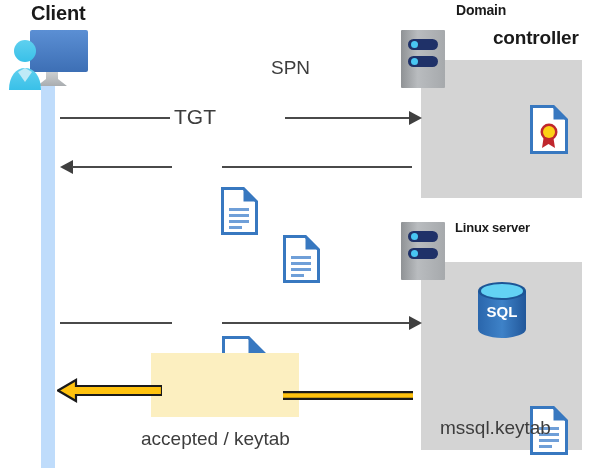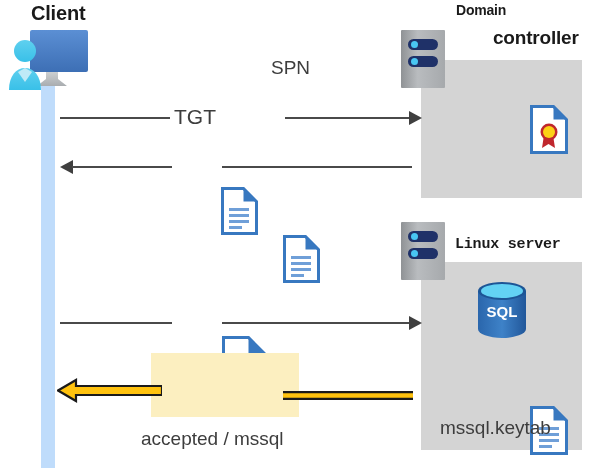--- a/index.html
+++ b/index.html
@@ -116,21 +116,21 @@
   </div>
 
   <div class="abs rack" style="left:401px;top:222px;width:44px;height:58px;">
     <div class="slot" style="top:9px;">
         <div class="dot"></div>
       </div>
     <div class="slot" style="top:26px;">
         <div class="dot"></div>
       </div>
   </div>
-  <div class="abs hdr txt" style="left:455px;top:236px;font-size:15px;font-family:Liberation Mono, monospace;">Linux server</div>
+  <div class="abs hdr txt" style="left:455px;top:220px;font-size:13px;">Linux server</div>
 
   <div class="abs" style="left:476px;top:281px;width:52px;height:58px;text-align:center;">
     <svg width="52" height="58" viewBox="0 0 52 58">
       <defs>
         <linearGradient id="cyl" x1="0" y1="0" x2="1" y2="0">
           <stop offset="0" stop-color="#2a66ac"></stop>
           <stop offset="0.5" stop-color="#3e82c8"></stop>
           <stop offset="1" stop-color="#21579a"></stop>
         </linearGradient>
       </defs>
@@ -212,15 +212,15 @@
   </div>
 
   <div class="abs" style="left:283px;top:386px;width:130px;height:9px;">
     <svg width="130" height="9" viewBox="0 0 130 9">
       <rect x="0" y="1" width="130" height="7" fill="#ffc20e" stroke="none"></rect>
       <line x1="0" y1="1.1" x2="130" y2="1.1" stroke="#1a1a1a" stroke-width="2.2"></line>
       <line x1="0" y1="7.9" x2="130" y2="7.9" stroke="#1a1a1a" stroke-width="2.2"></line>
     </svg>
   </div>
 
-  <div class="abs lbl txt" style="left:141px;top:428px;font-size:19px;">accepted / mssql</div>
+  <div class="abs lbl txt" style="left:141px;top:428px;font-size:19px;">accepted / keytab</div>
 
 </div>
 
 </body></html>

